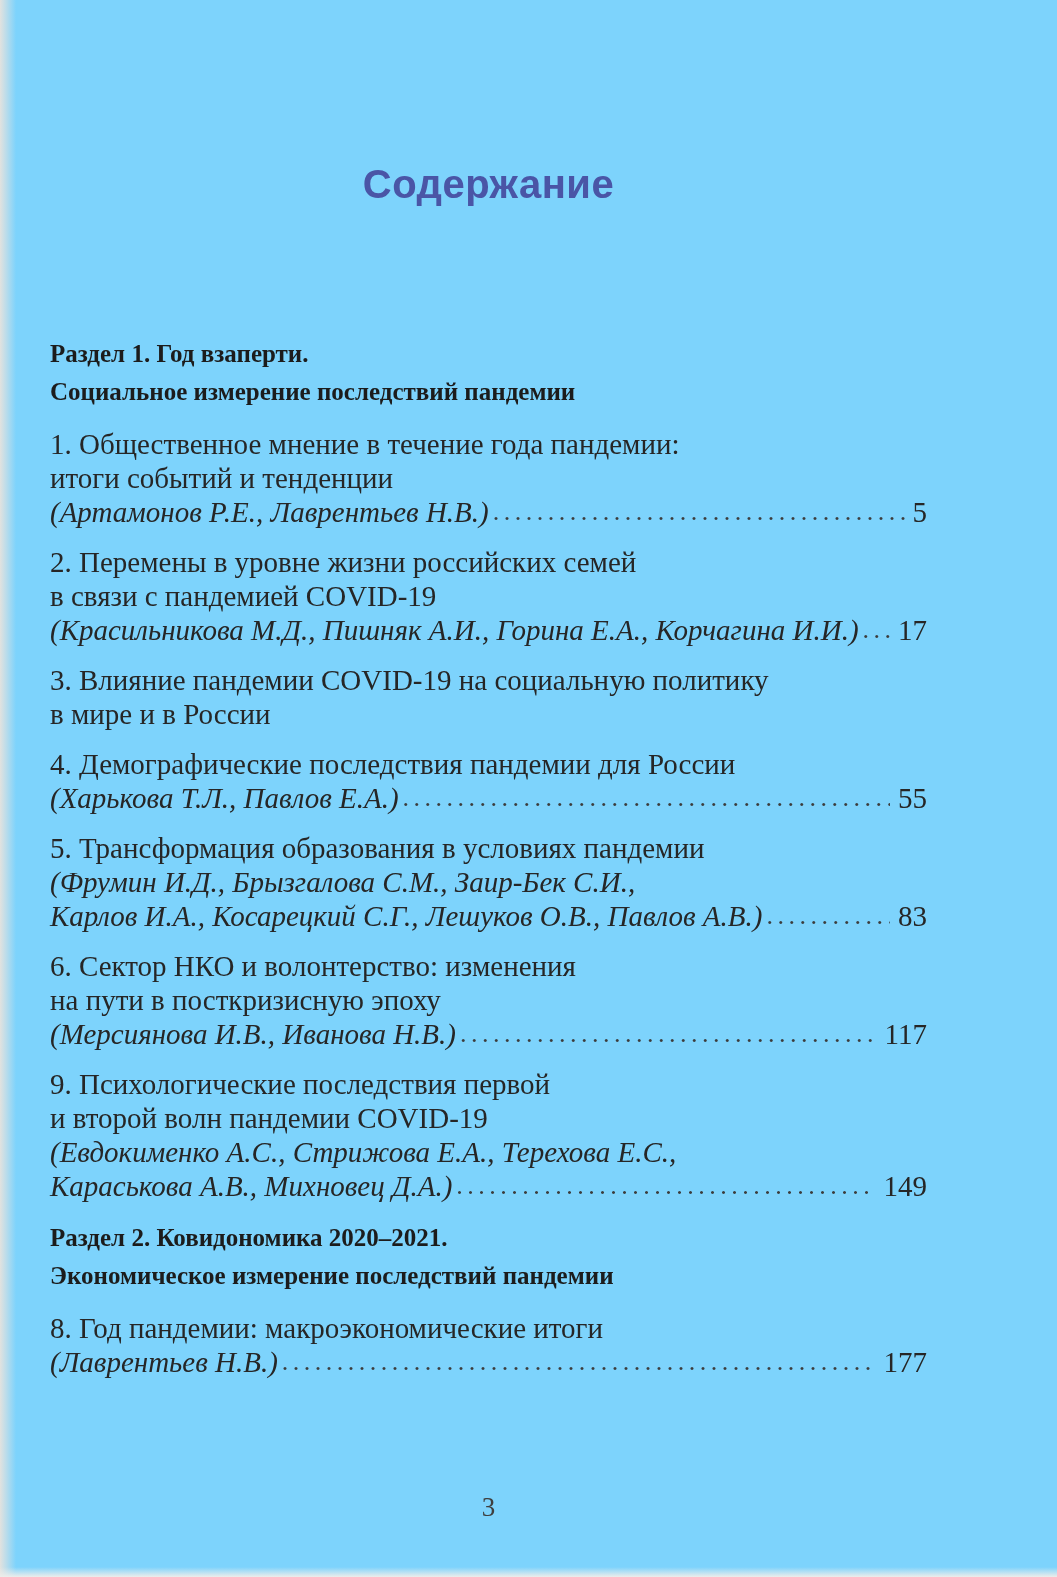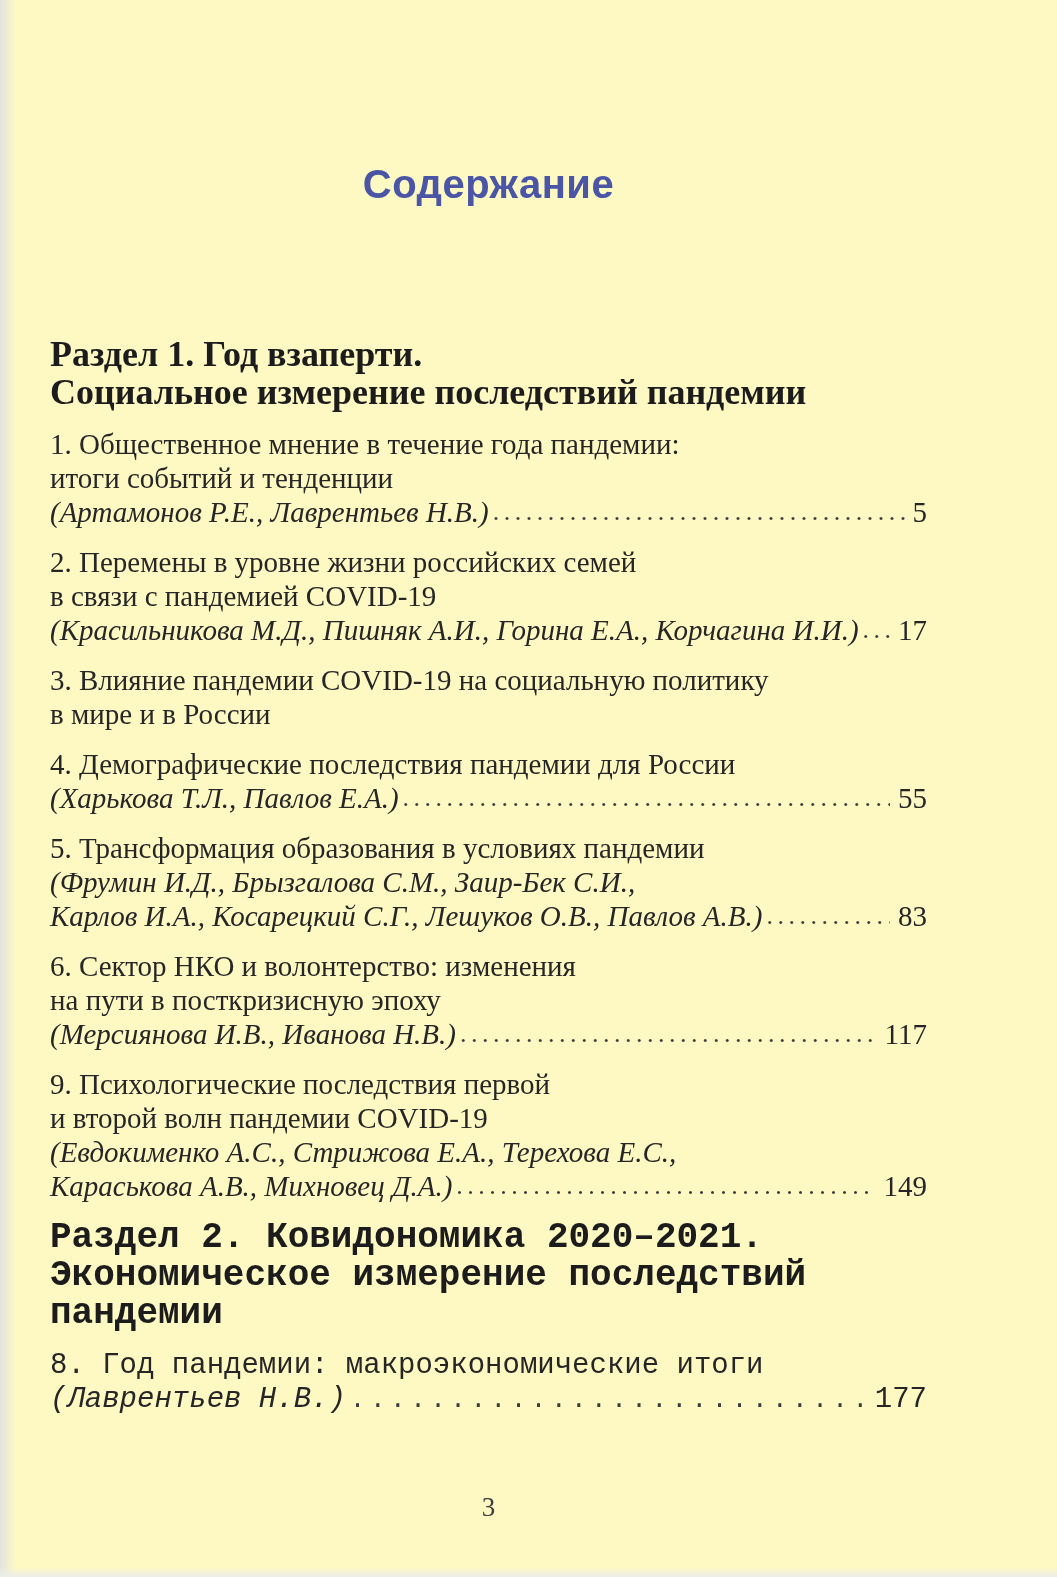--- a/index.html
+++ b/index.html
@@ -4,21 +4,21 @@
 <style>
   html, body { margin: 0; padding: 0; }
   body {
     width: 1057px; height: 1577px;
     background: #e9e9e7;
     font-family: "Liberation Serif", serif;
   }
   .page {
     position: relative;
     width: 1057px; height: 1577px;
-    background: #fef9c3;
+    background: #7dd3fc;
     overflow: hidden;
     color: #242424;
   }
   .edge-left {
     position: absolute; left: 0; top: 0; bottom: 0; width: 16px;
     background: linear-gradient(90deg, #e2e2df 0%, rgba(252,252,251,0) 100%);
     pointer-events: none;
   }
   .edge-bottom {
     position: absolute; left: 0; right: 0; bottom: 0; height: 10px;
@@ -31,24 +31,24 @@
   }
   .toc-title {
     margin: 0 0 127px 0;
     font-family: "Liberation Sans", sans-serif;
     font-weight: bold;
     font-size: 40px;
     line-height: 48px;
     text-align: center;
     letter-spacing: 0.5px;
   }
-  .toc-section + .toc-section { margin-top: 8px; font-family: Liberation Mono, monospace; }
+  .toc-section + .toc-section { margin-top: 8px; }
   .section-heading {
     margin: 0 0 16px 0;
-    font-size: 36px;
+    font-size: 25px;
     font-weight: bold;
     line-height: 38px;
     color: #1c1c1c;
   }
   .toc-entry { margin-bottom: 16px; }
   .entry-line {
     font-size: 29px;
     line-height: 34px;
     color: #262626;
   }

